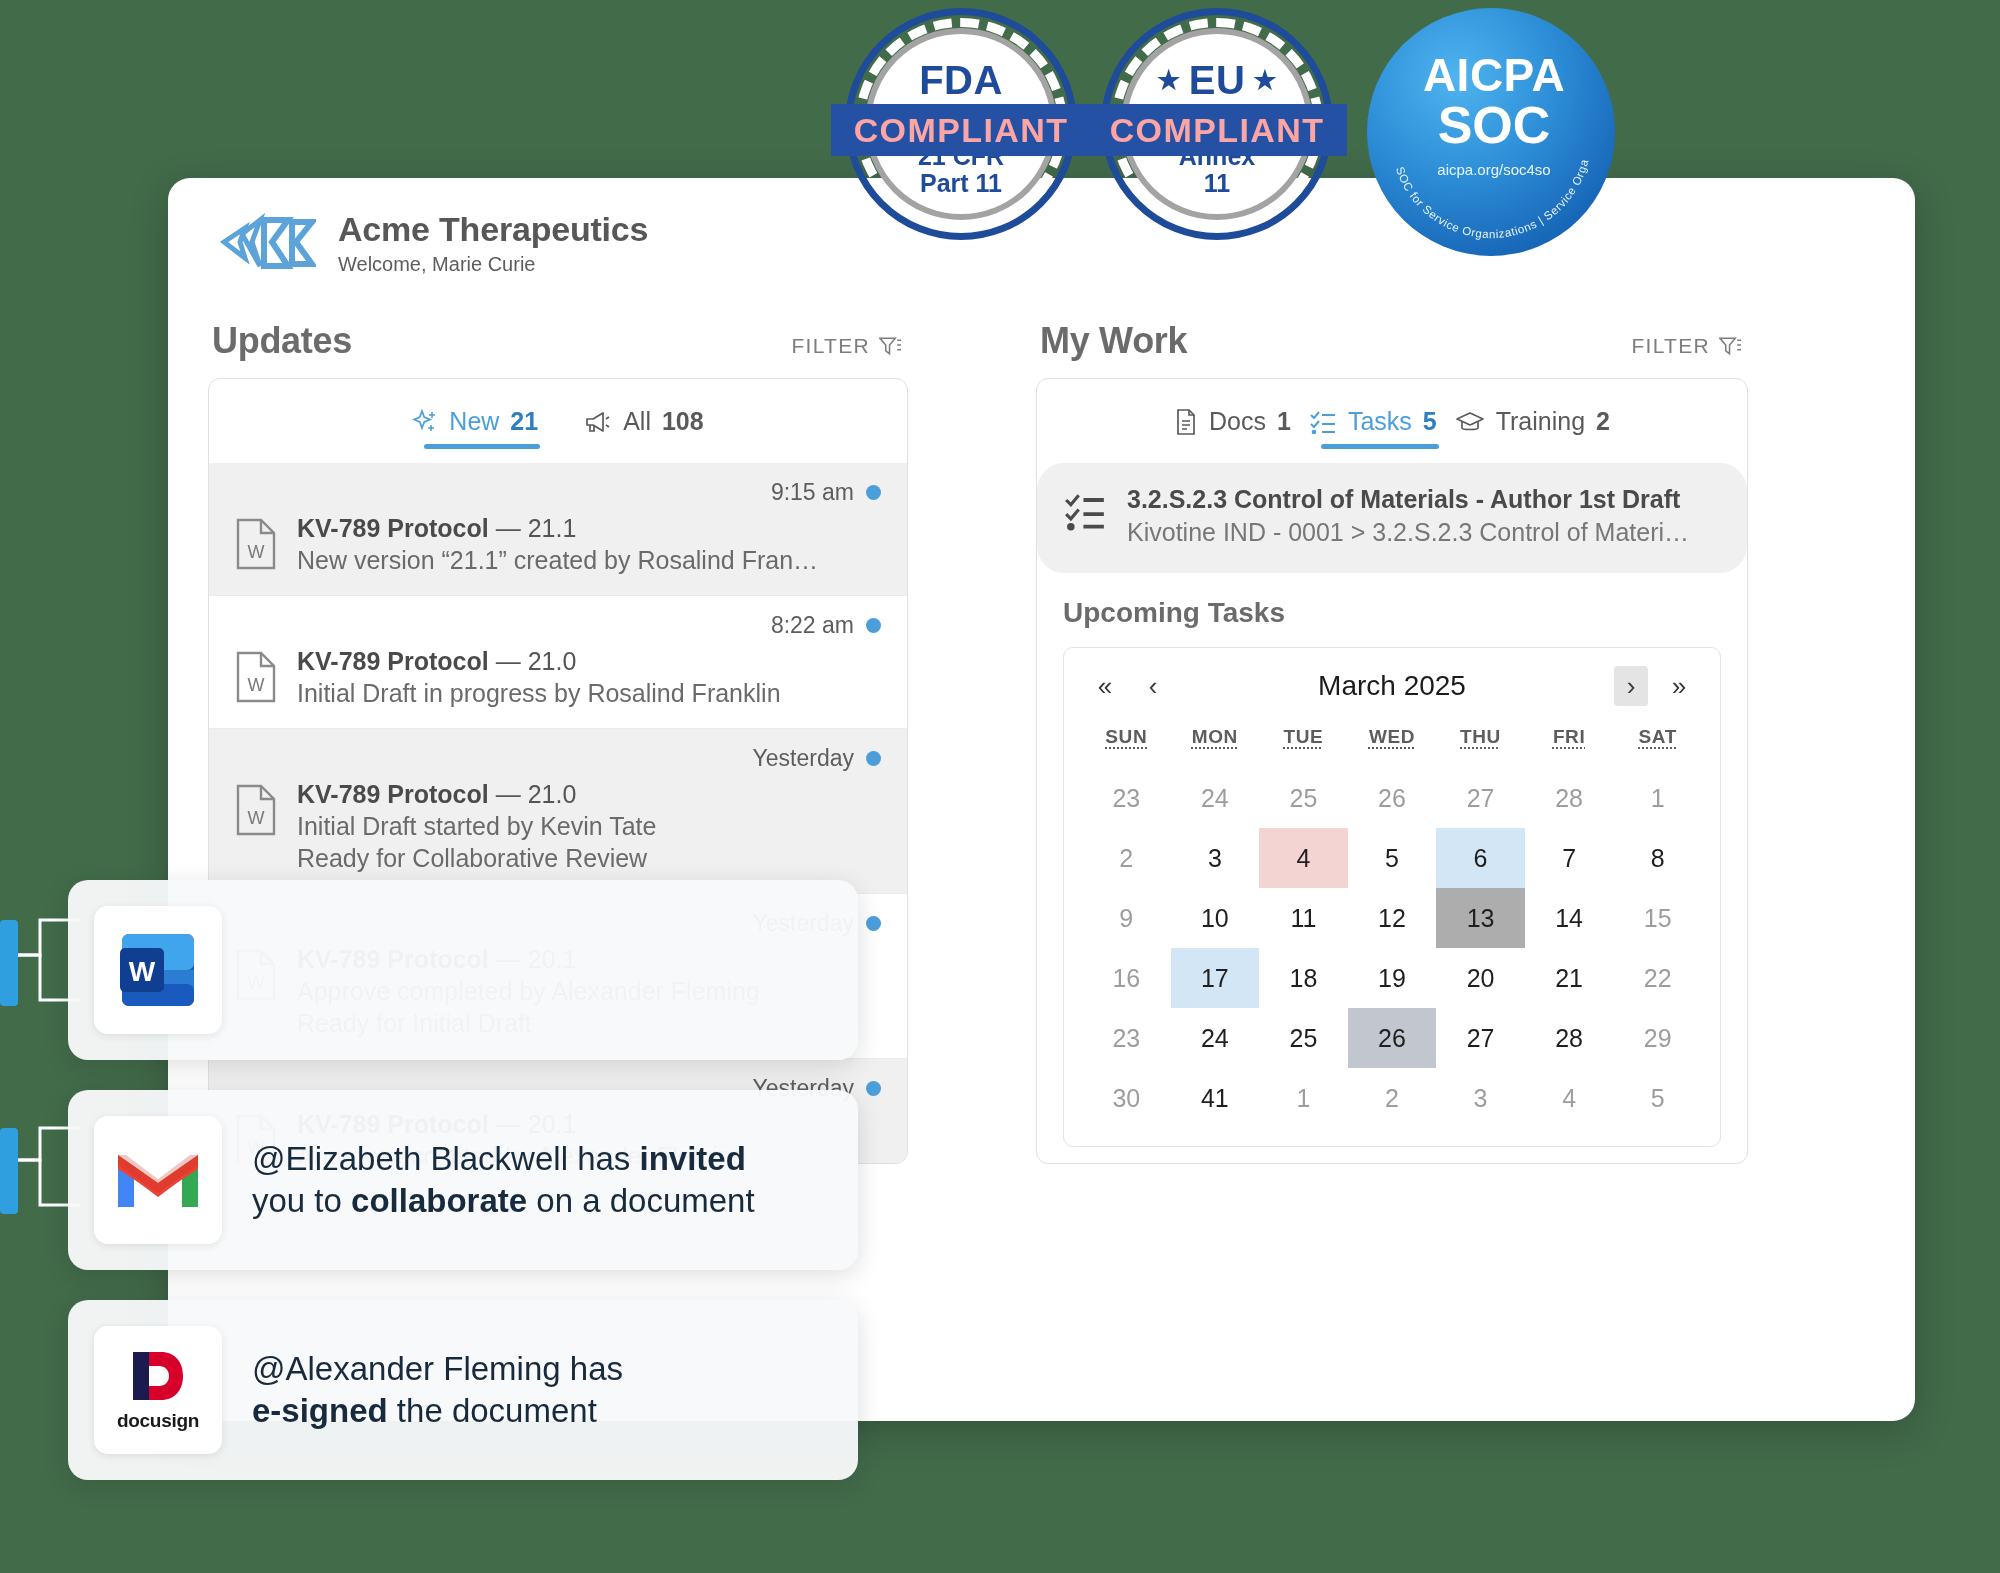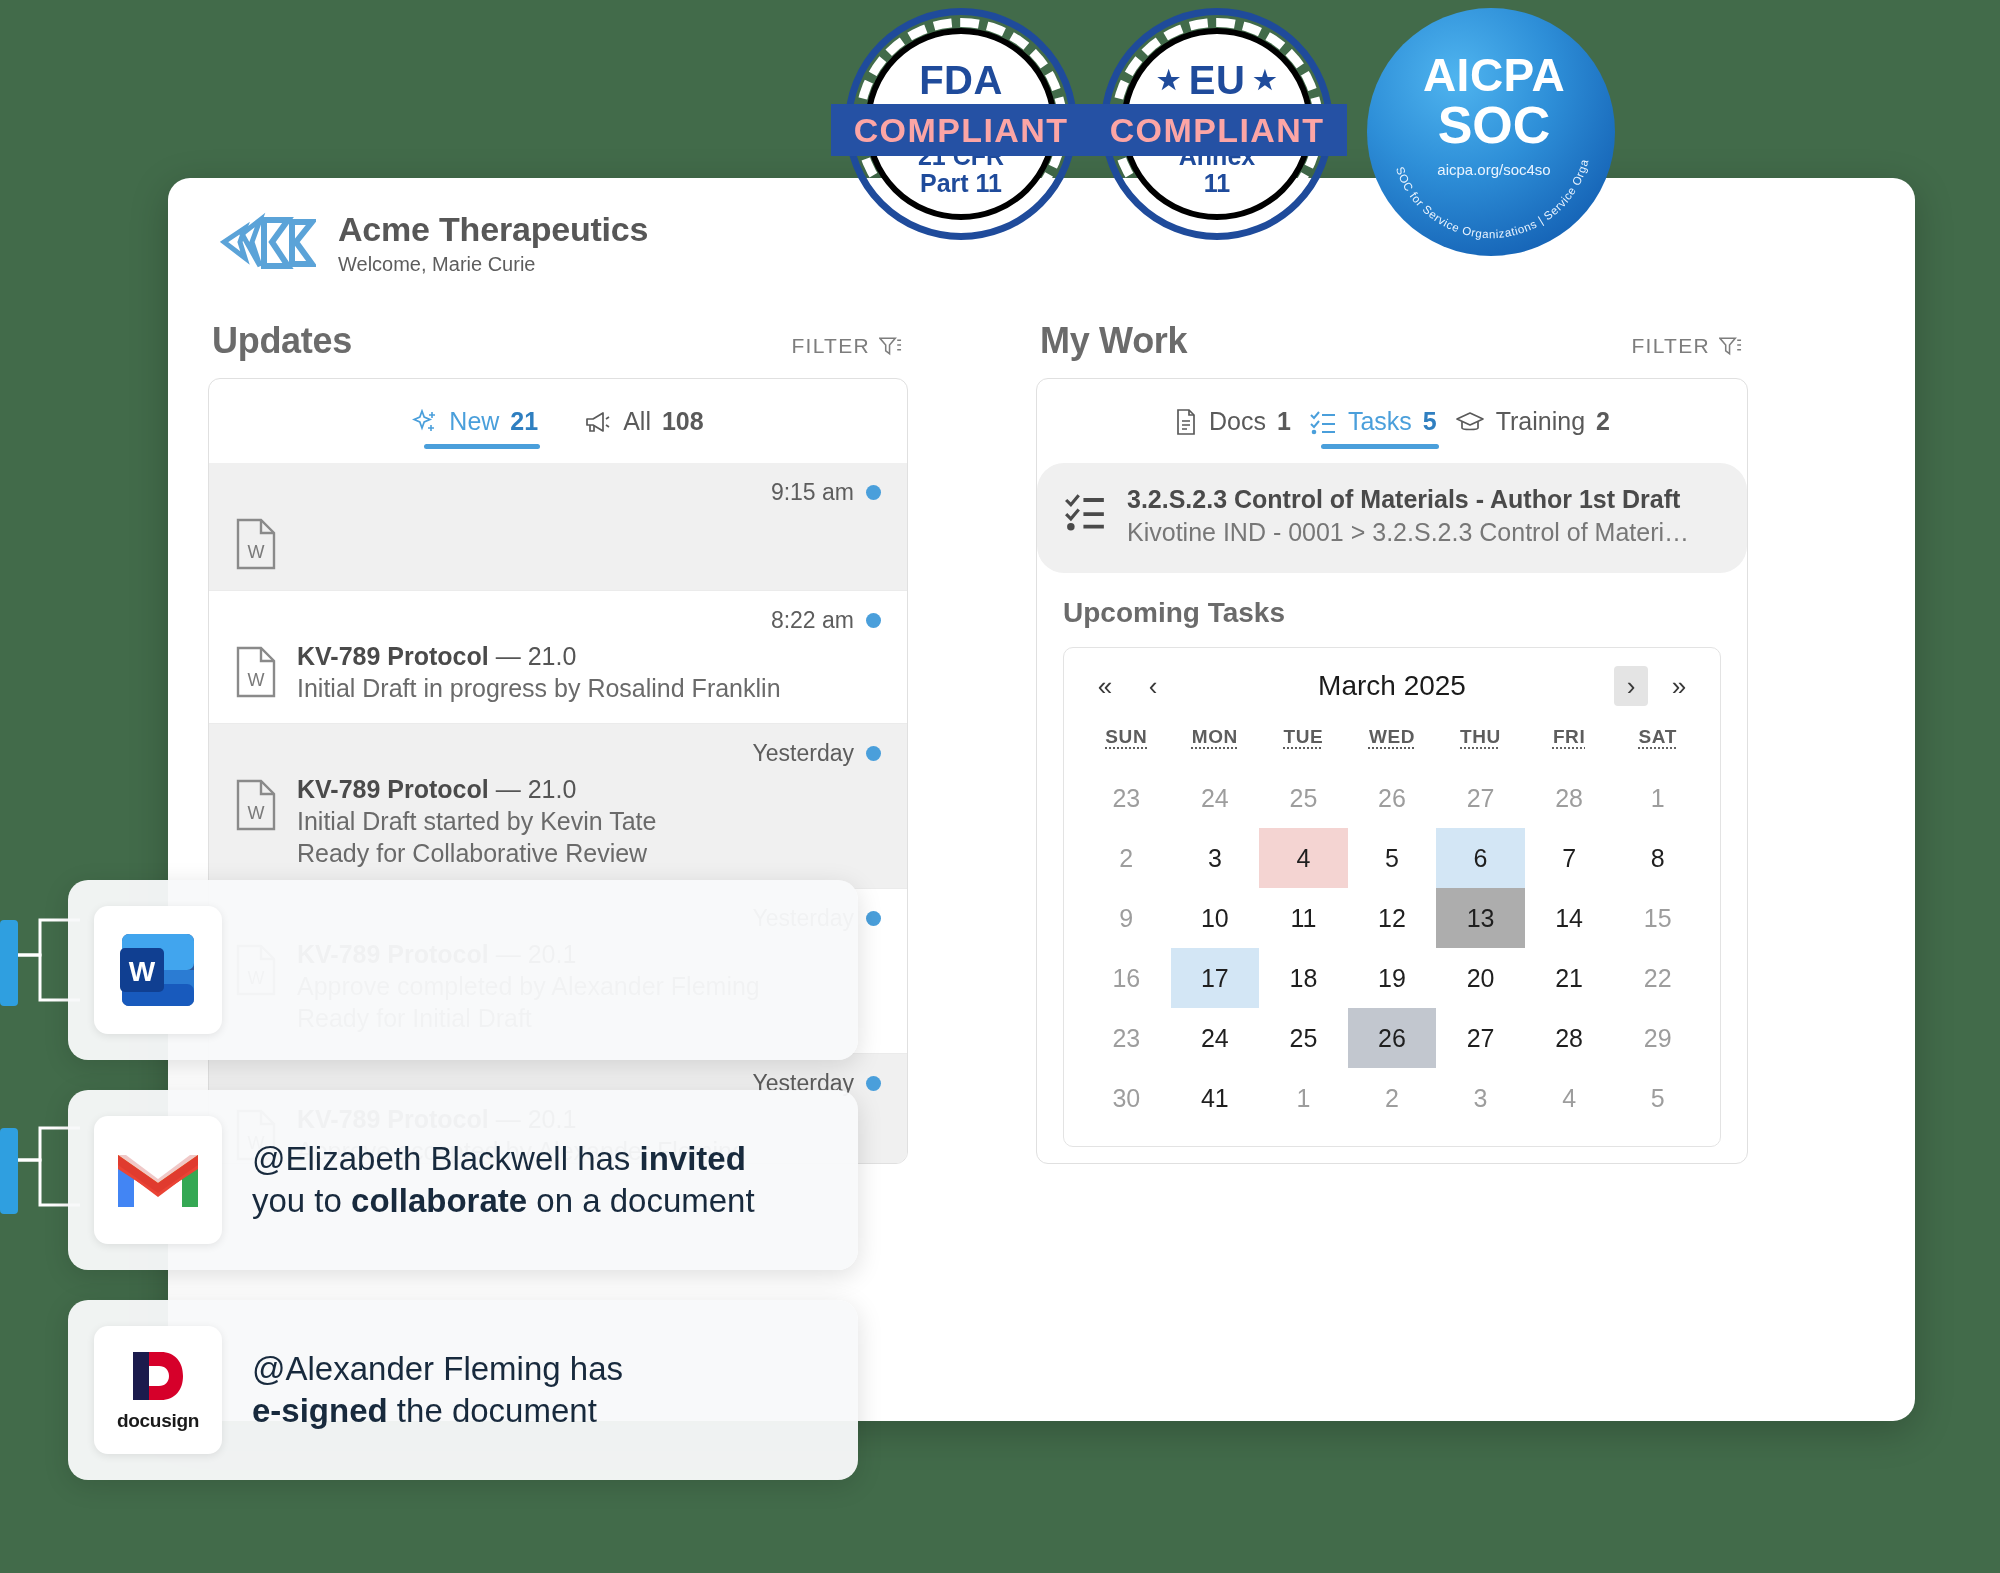--- a/index.html
+++ b/index.html
@@ -97,21 +97,21 @@
   td.h-pink div { background: #f4d4d2; }
   td.h-blue div { background: #d3e6f5; }
   td.h-gray div { background: #adadad; }
   td.h-gray2 div { background: #c2c7cf; }
 
   
   #badges { position: absolute; left: 845px; top: 8px; display: flex; align-items: flex-start; gap: 0; }
   .seal { position: relative; width: 232px; height: 232px; flex: none; }
   .seal .outer { position: absolute; inset: 0; border-radius: 50%; border: 7px solid #1f4b9b; }
   .seal .dashring { position: absolute; inset: 10px; border-radius: 50%; border: 9px dashed #ffffff; }
-  .seal .inner { position: absolute; inset: 20px; border-radius: 50%; background: #fff; border: 6px solid #000000; display: flex; flex-direction: column; align-items: center; justify-content: center; }
+  .seal .inner { position: absolute; inset: 20px; border-radius: 50%; background: #fff; border: 6px solid #a3a3a3; display: flex; flex-direction: column; align-items: center; justify-content: center; }
   .seal .top { font-size: 40px; font-weight: 800; color: #1f4b9b; letter-spacing: 0.5px; margin-top: 6px; display: flex; align-items: center; gap: 8px; }
   .seal .star { color: #1f4b9b; font-size: 26px; }
   .seal .bot { font-size: 25px; font-weight: 800; color: #1f4b9b; line-height: 1.05; text-align: center; margin-top: 40px; }
   .seal .band { position: absolute; left: -14px; right: -14px; top: 96px; height: 52px; background: #2551a4; display: flex; align-items: center; justify-content: center; }
   .seal .band span { font-size: 34px; font-weight: 800; color: #fca5a5; letter-spacing: 1.4px; }
   #seal-eu { margin-left: 24px; }
 
   #soc-badge { position: relative; width: 290px; height: 248px; margin-left: 16px; flex: none; }
   #soc-circle { position: absolute; left: 18px; top: 0; width: 248px; height: 248px; border-radius: 50%;
     background: radial-gradient(circle at 36% 28%, #4fb4ef 0%, #2e8fd8 40%, #1766b8 78%, #0f4e9c 100%); }
@@ -219,20 +219,24 @@
           </div>
           <div class="upd-list" id="upd-list">
               <div class="upd-row shaded">
     <div class="upd-time">9:15 am<span class="dot"></span></div>
     <div class="upd-body">
                   <svg class="wicon" viewBox="0 0 42 52">
   <path d="M3 2 H26 L39 15 V50 H3 Z" fill="none" stroke="#8a8a8a" stroke-width="2.4"></path>
   <path d="M26 2 V15 H39" fill="none" stroke="#8a8a8a" stroke-width="2.4"></path>
   <text x="21" y="40" font-size="18" fill="#7a7a7a" text-anchor="middle" font-family="Liberation Sans, sans-serif">W</text>
                   </svg>
+      <div class="upd-lines">
+        <div class="upd-title"><b>KV-789 Protocol</b> — 21.1</div>
+        <div class="upd-sub">New version “21.1” created by Rosalind Fran…</div>
+      </div>
     </div>
               </div>
               <div class="upd-row">
     <div class="upd-time">8:22 am<span class="dot"></span></div>
     <div class="upd-body">
                   <svg class="wicon" viewBox="0 0 42 52">
   <path d="M3 2 H26 L39 15 V50 H3 Z" fill="none" stroke="#8a8a8a" stroke-width="2.4"></path>
   <path d="M26 2 V15 H39" fill="none" stroke="#8a8a8a" stroke-width="2.4"></path>
   <text x="21" y="40" font-size="18" fill="#7a7a7a" text-anchor="middle" font-family="Liberation Sans, sans-serif">W</text>
                   </svg>

